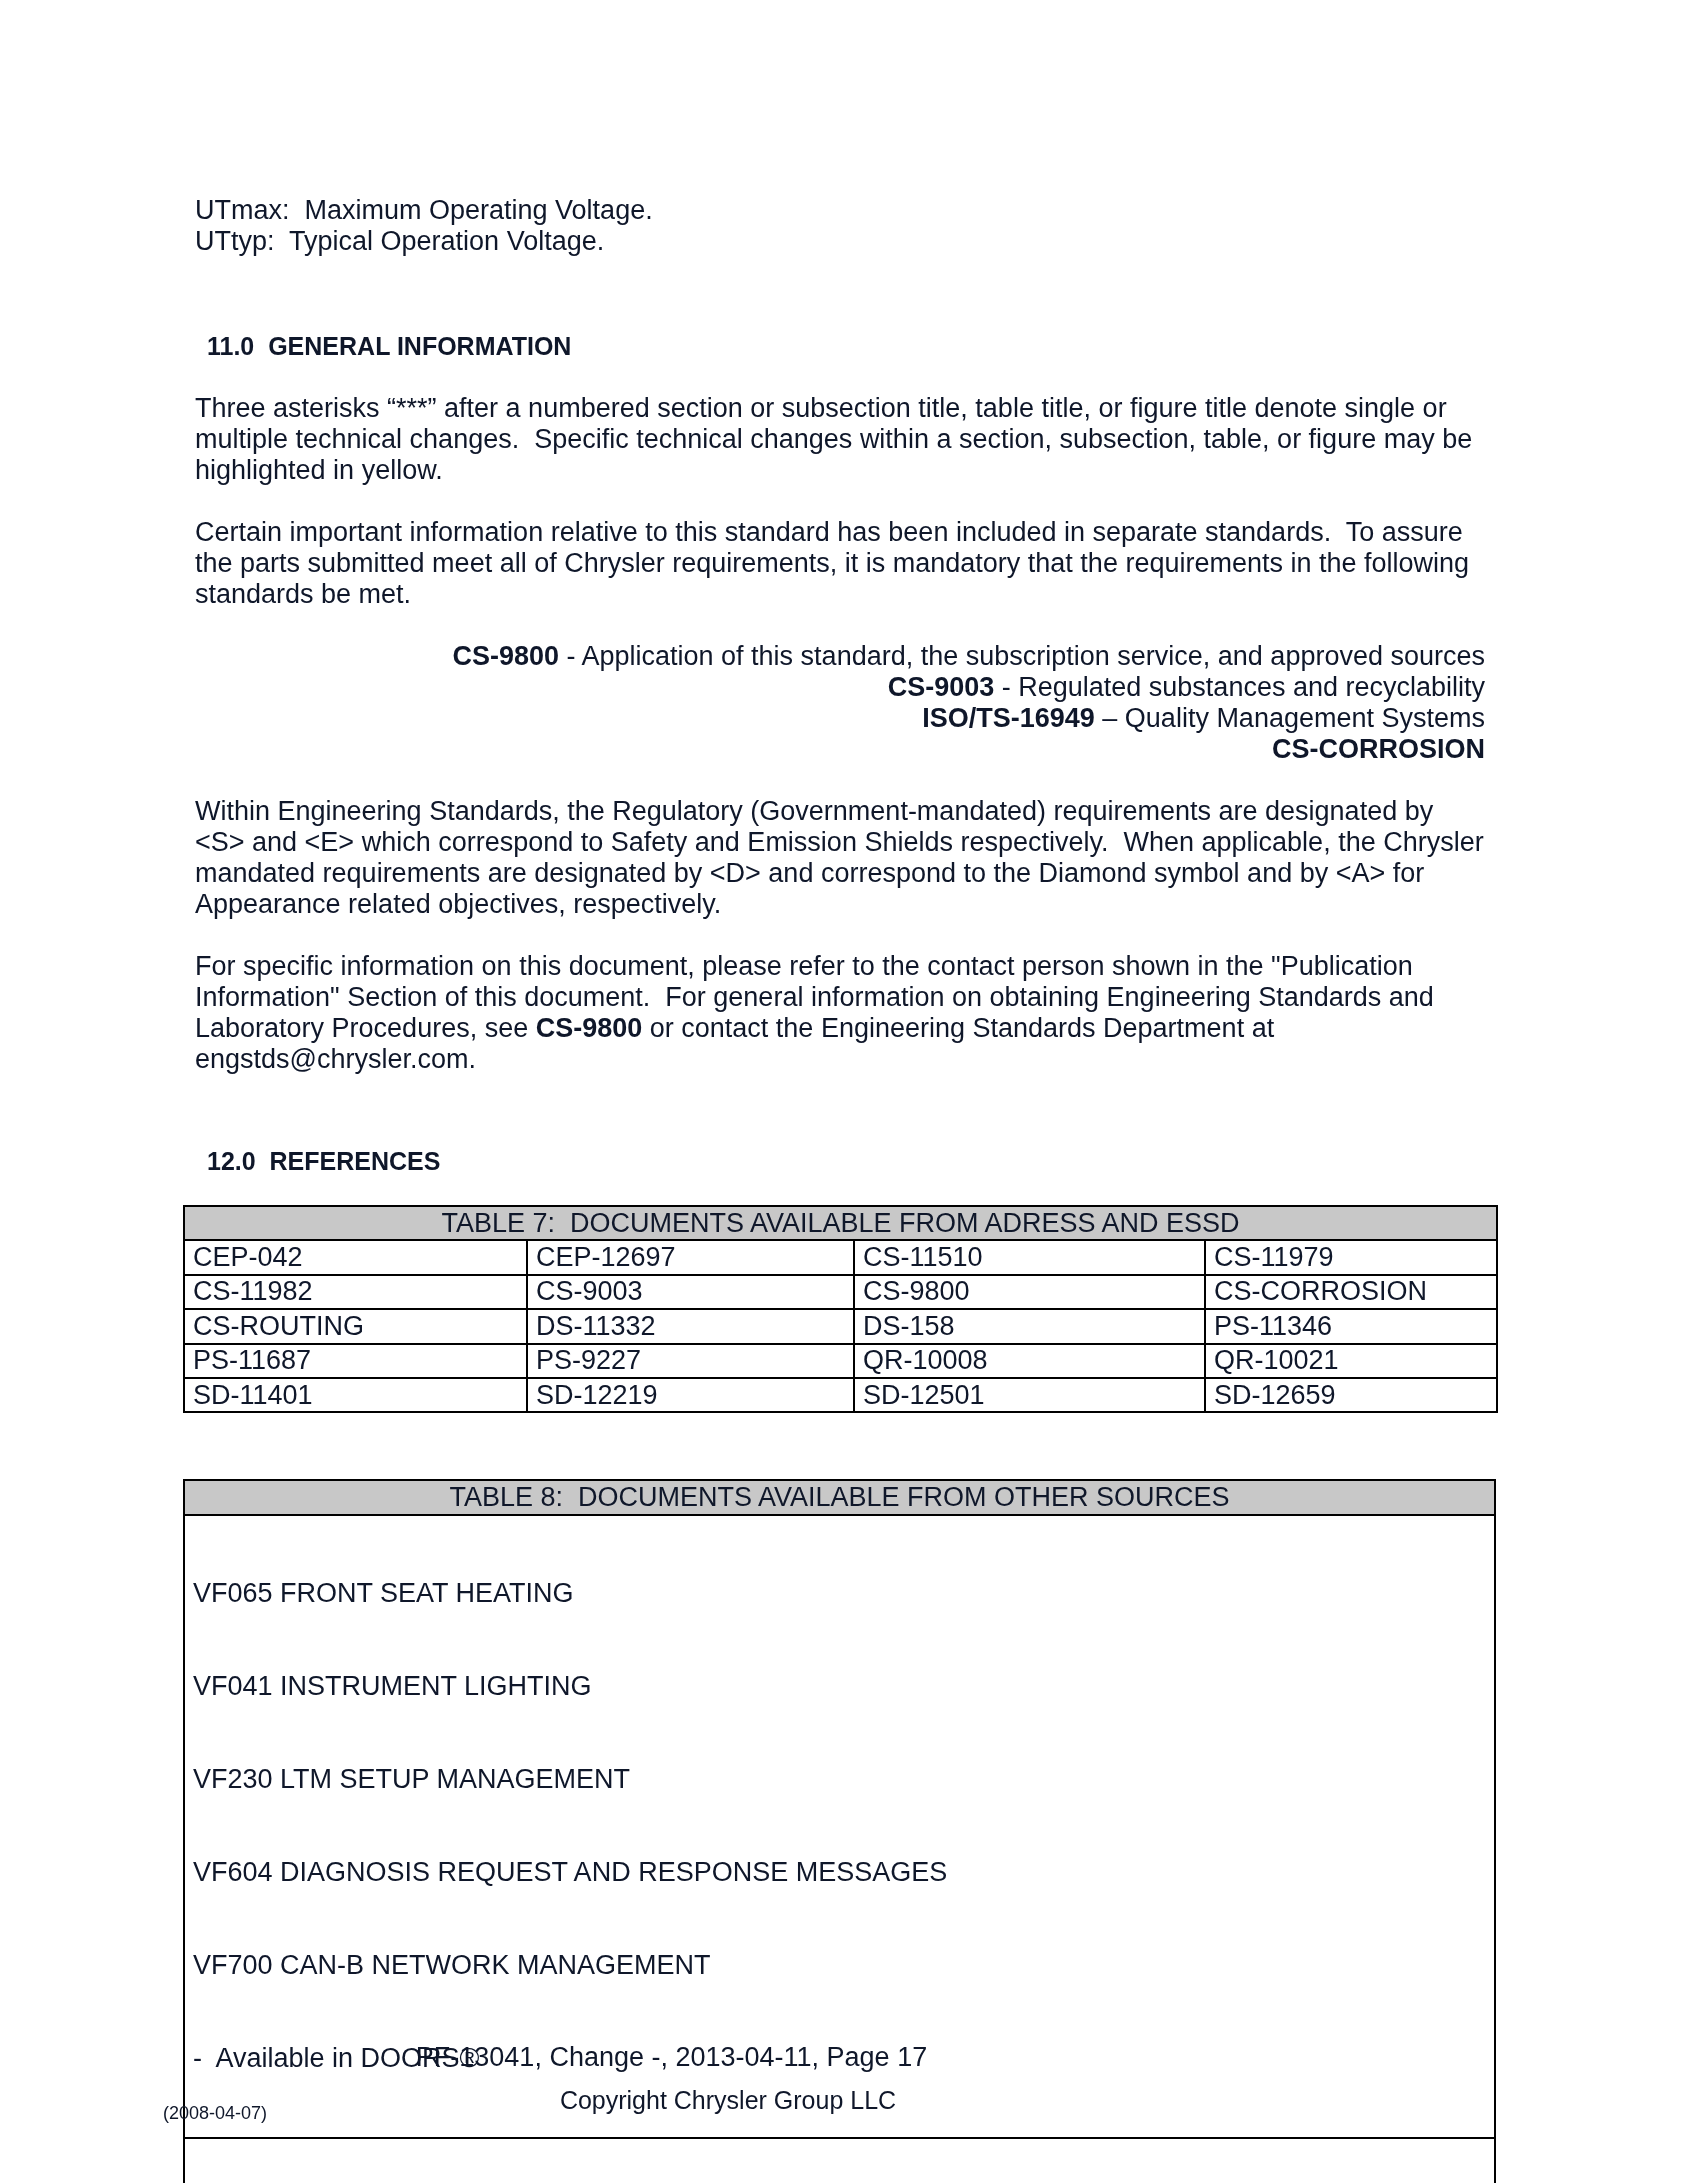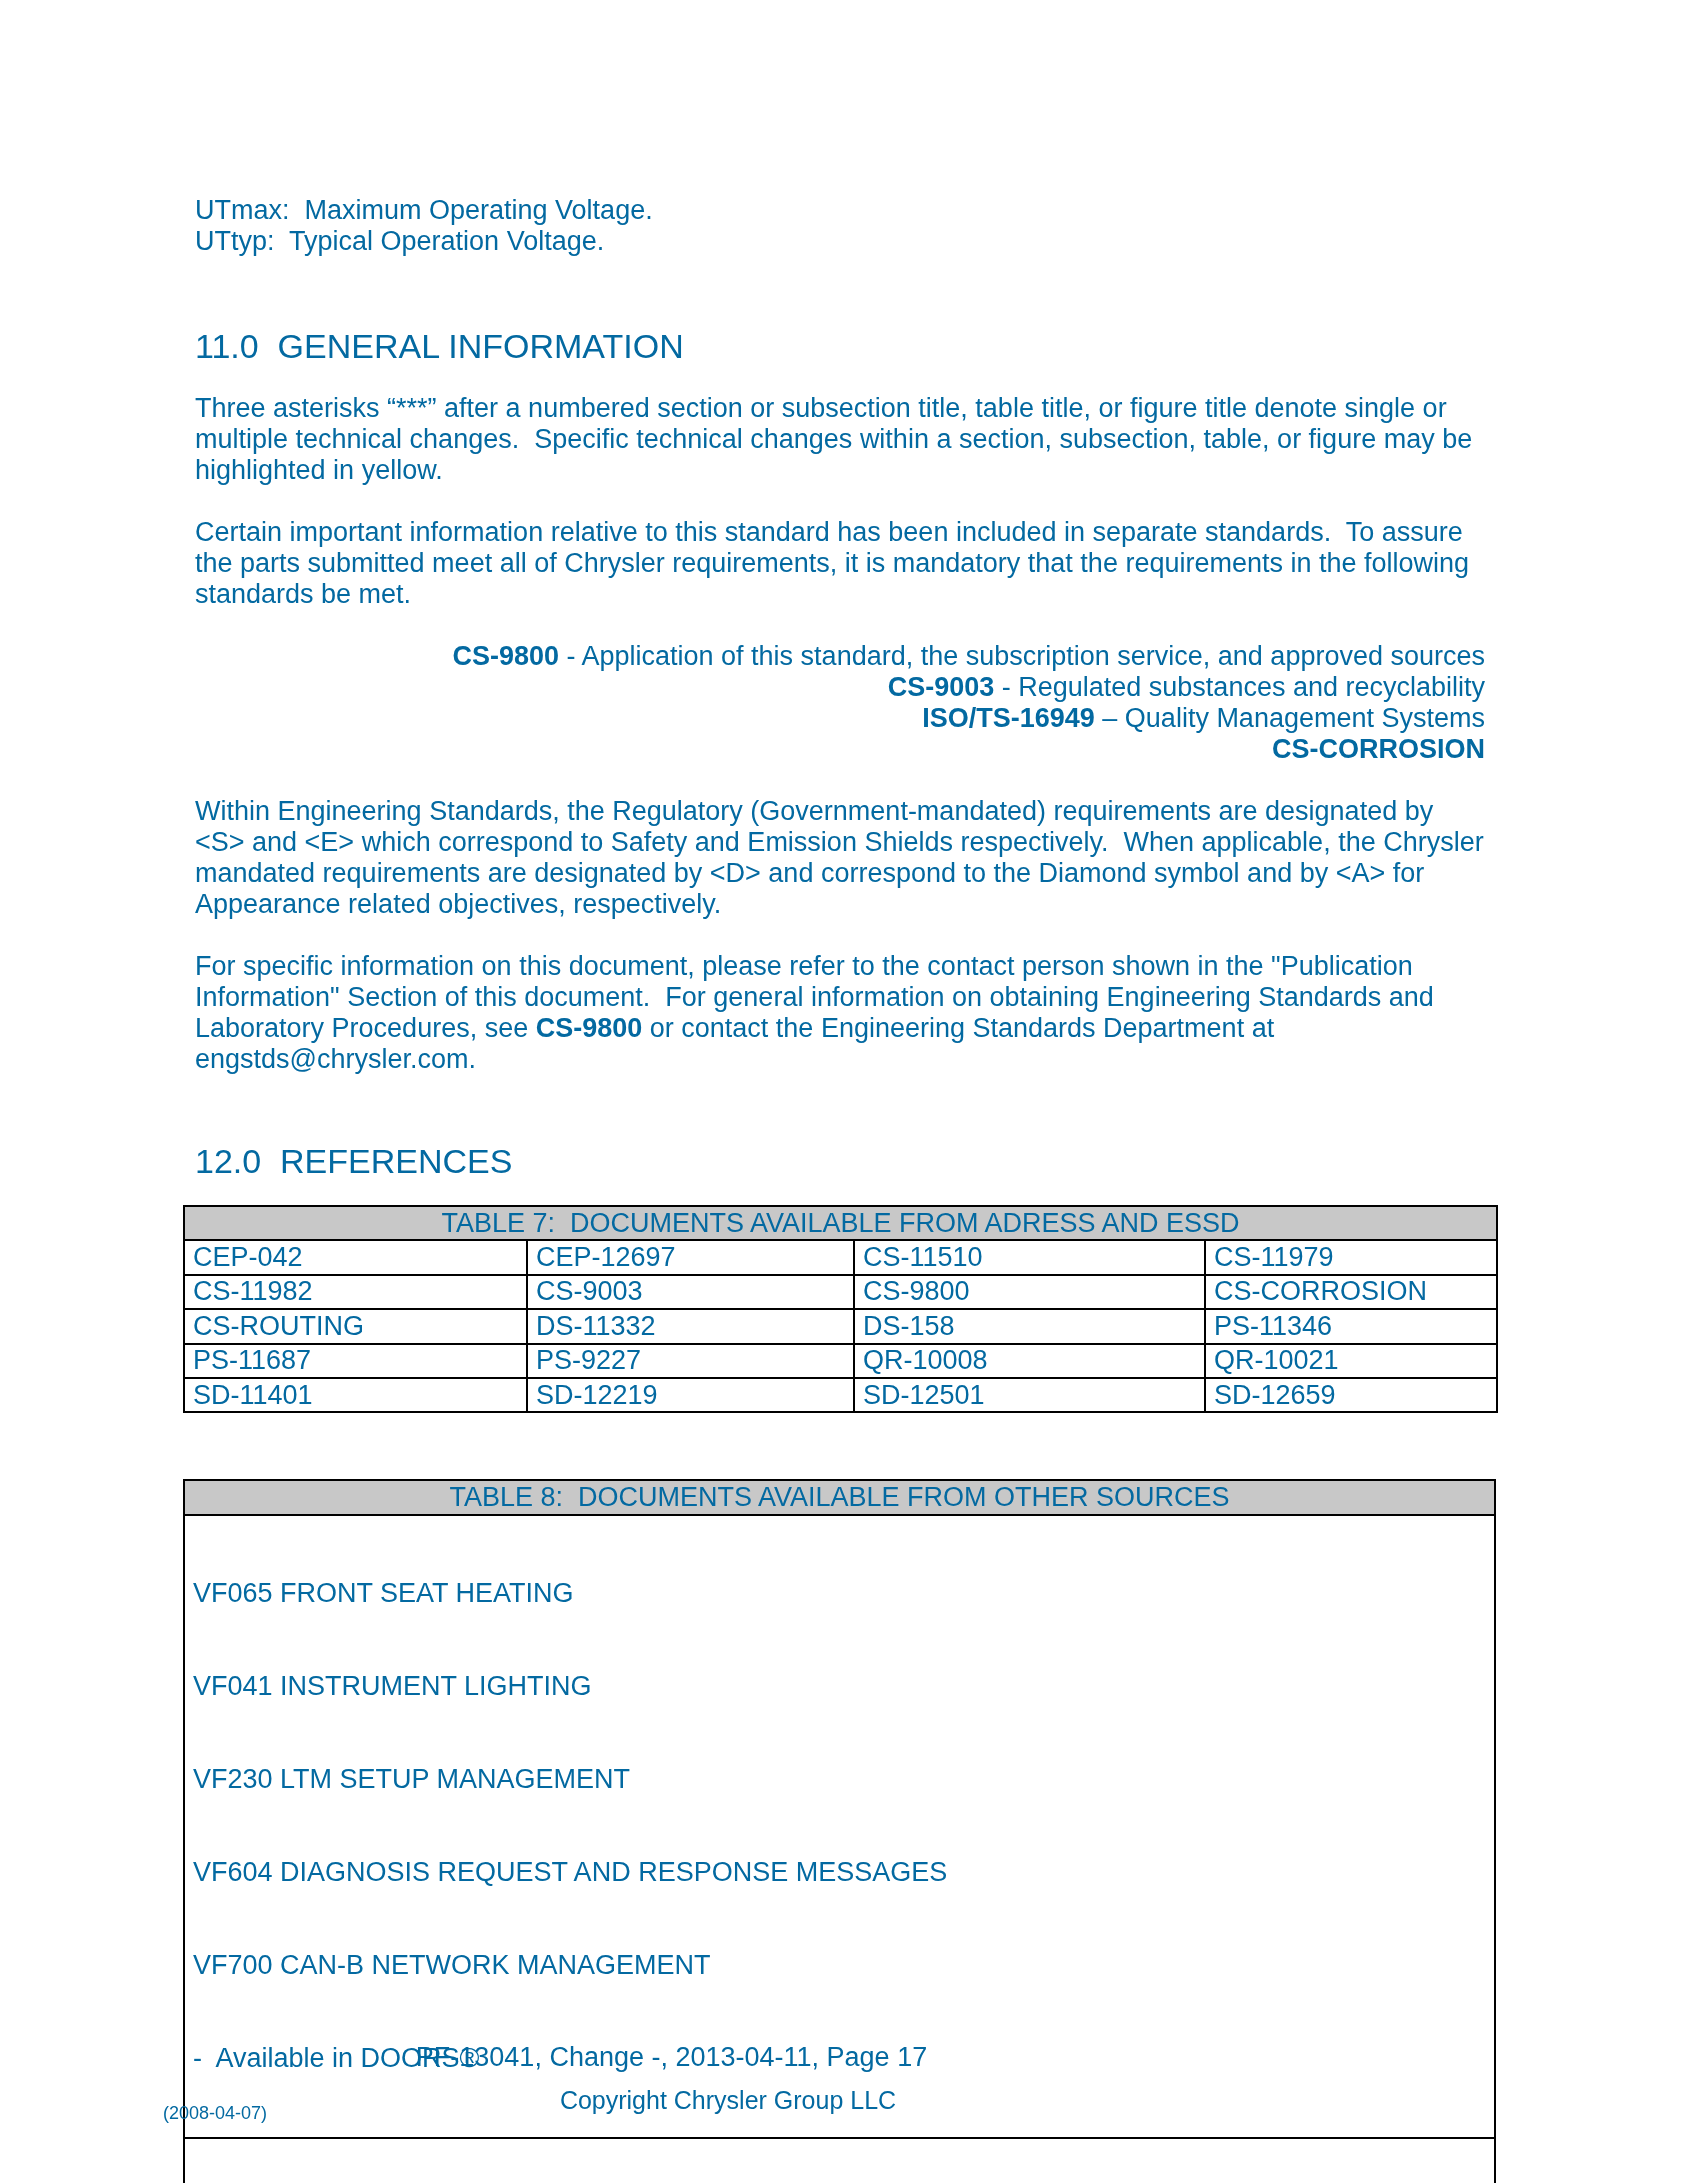--- a/index.html
+++ b/index.html
@@ -2,30 +2,30 @@
 <html style="--table-header-bg: #c8c8c8;font-size:10.6px"><head>
 <meta charset="utf-8">
 <style>
   * { box-sizing: border-box; }
   html, body { margin: 0; padding: 0; background: #ffffff; }
   .page {
     position: relative;
     width: 1687px;
     height: 2183px;
     background: #ffffff;
-    color: #0369a1;
+    color: #0f172a;
     font-family: "Liberation Sans", "DejaVu Sans", sans-serif;
     font-size: 27px;
     line-height: 31px;
     overflow: hidden;
   }
   .content { position: absolute; left: 195px; top: 195px; width: 1290px; }
   .txt { white-space: pre-wrap; }
   .b { font-weight: bold; }
-  .heading { font-weight: normal; margin: 0; font-size: 34px; line-height: 31px; }
+  .heading { font-weight: bold; margin: 12px; font-size: 25px; line-height: 31px; }
   .h11 { margin-top: 74px; }
   .h12 { margin-top: 71px; }
   .para { margin: 31px 0 0 0; }
   .block { margin: 31px 0 8px 0; text-align: right; }
   .line { white-space: pre-wrap; }
 
   table.doc {
     border-collapse: collapse;
     table-layout: fixed;
     width: 1313px;

